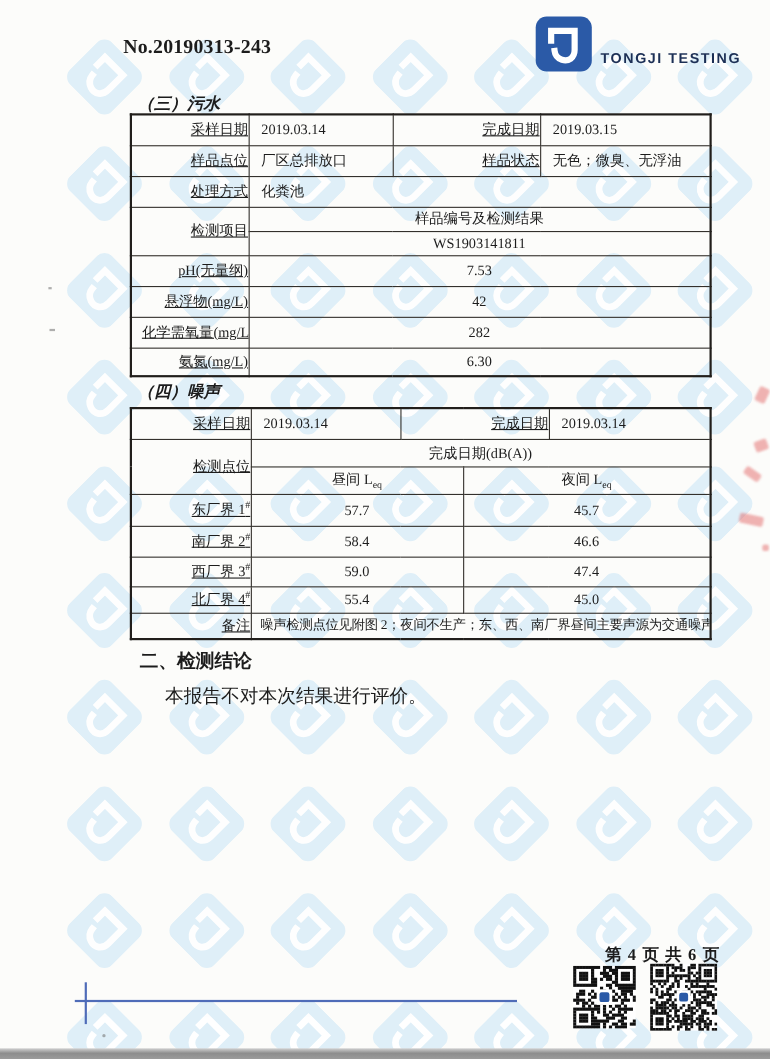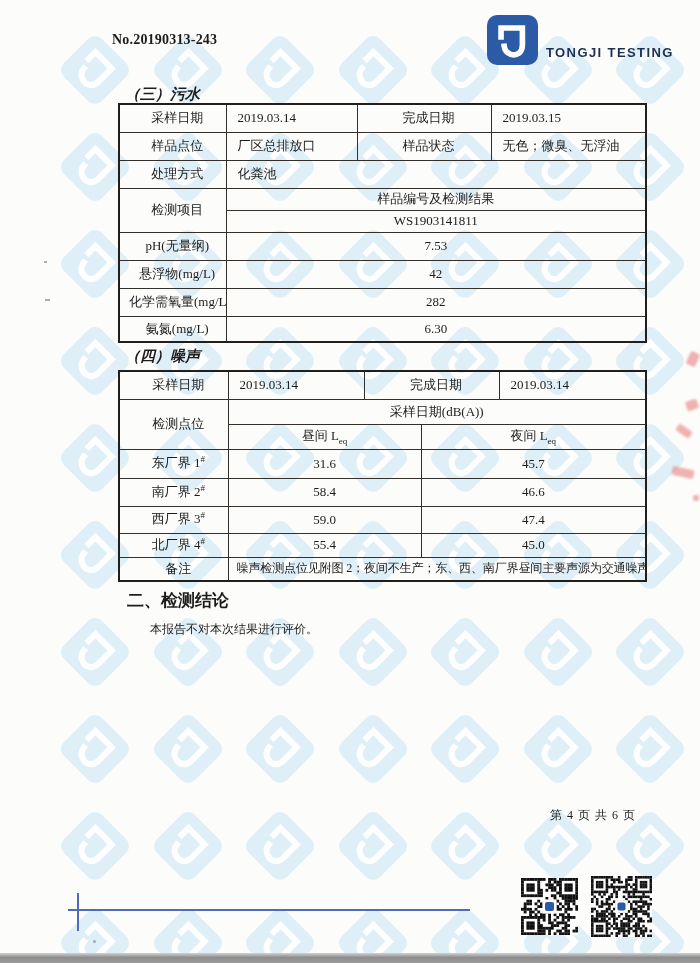--- a/index.html
+++ b/index.html
@@ -5,44 +5,44 @@
   html,body{margin:0;padding:0;background:#e8e8e8;}
   .page{
     position:relative;width:700px;height:963px;margin:0 auto;
     background:#fcfcfa;overflow:hidden;
     font-family:"Liberation Serif","DejaVu Serif",serif;color:#1c1c1c;
   }
   
   #watermarks{position:absolute;inset:0;z-index:0;}
   .wm{position:absolute;width:54px;height:54px;transform:rotate(45deg);opacity:.9;}
   
-  .report-no{position:absolute;left:112px;top:32px;font-size:14px;font-weight:600;letter-spacing:.2px;z-index:2;font-family:Liberation Serif, serif;}
+  .report-no{position:absolute;left:112px;top:32px;font-size:18px;font-weight:600;letter-spacing:.2px;z-index:2;font-family:Liberation Serif, serif;}
   .logo-box{position:absolute;left:487px;top:15px;width:51px;height:50px;background:#2b5aa7;border-radius:10px;z-index:2;}
   .logo-cn{position:absolute;left:545px;top:11px;width:150px;font-size:29px;font-weight:bold;color:#1c2f55;letter-spacing:1px;font-family:"Liberation Sans","DejaVu Sans",sans-serif;z-index:2;white-space:nowrap;}
   .logo-en{position:absolute;left:546px;top:45px;font-size:13px;font-weight:bold;color:#1c2f55;letter-spacing:1.4px;font-family:"Liberation Sans","DejaVu Sans",sans-serif;z-index:2;white-space:nowrap;}
   
   .sec-title{position:absolute;font-size:15px;font-weight:bold;z-index:2;white-space:nowrap;font-style:italic;}
   .t-wastewater{left:125px;top:85px;}
   .t-noise{left:125px;top:347px;}
   .concl-title{position:absolute;left:127px;top:589px;font-size:17px;font-weight:bold;z-index:2;}
-  .concl-body{position:absolute;left:150px;top:621px;font-size:12px;z-index:2;}
+  .concl-body{position:absolute;left:150px;top:621px;font-size:17px;z-index:2;}
   
   table.tbl{position:absolute;border-collapse:collapse;table-layout:fixed;z-index:2;background:transparent;border:2.4px solid #211e1b;}
   .tbl td{border:1.5px solid #33302c;font-size:13px;padding:0;vertical-align:middle;overflow:hidden;white-space:nowrap;}
   .tbl-ww{left:118px;top:103px;width:527px;}
   .tbl-noise{left:118px;top:370px;width:527px;}
-  td.lbl{text-align:center;padding-left:9px;}
+  td.lbl{text-align:right;padding-left:9px;text-decoration:underline;}
   td.vall{text-align:left;padding-left:11px;}
   td.ctr{text-align:center;}
   td.remark{font-size:12.2px;letter-spacing:-.3px;padding-left:8px;}
   tr.r28{height:28px}tr.r22{height:22px}tr.r26{height:26px}
   tr.r25{height:25px}tr.r29{height:29px}tr.r27{height:27px}tr.r24{height:24px}
   sub{font-size:9px;}  sup{font-size:9px;}
   
-  .page-indicator{position:absolute;left:550px;top:807px;font-size:12px;font-weight:400;letter-spacing:1px;z-index:2;white-space:nowrap;}
+  .page-indicator{position:absolute;left:550px;top:859px;font-size:15px;font-weight:700;letter-spacing:1px;z-index:2;white-space:nowrap;}
   .company{position:absolute;left:70px;top:883px;width:400px;text-align:center;font-size:15.5px;font-weight:bold;letter-spacing:3px;color:#151515;font-family:"Liberation Sans","DejaVu Sans",sans-serif;z-index:2;white-space:nowrap;}
   .footer-hline{position:absolute;left:68px;top:909px;width:402px;height:2.4px;background:#4f6cb8;z-index:2;}
   .footer-vline{position:absolute;left:77px;top:893px;width:2.4px;height:38px;background:#4f6cb8;z-index:2;}
   .contact{position:absolute;left:70px;top:914px;width:400px;text-align:center;font-size:13.2px;font-weight:600;color:#242424;font-family:"Liberation Sans","DejaVu Sans",sans-serif;z-index:2;white-space:nowrap;}
   .contact span{margin:0 7px;}
   .qr{position:absolute;z-index:2;}
   .qr1{left:521px;top:878px;}
   .qr2{left:591px;top:876px;}
   
   .scan-strip{position:absolute;left:0;right:0;bottom:0;height:10px;z-index:3;background:linear-gradient(180deg,#d2d2d2,#8d8d8d 45%,#9c9c9c);}
@@ -409,29 +409,29 @@
       </colgroup>
     <tbody>
         <tr class="r28">
       <td class="lbl">采样日期</td>
       <td class="vall">2019.03.14</td>
       <td class="lbl" colspan="2">完成日期</td>
       <td class="vall">2019.03.14</td>
     </tr>
     <tr class="r25">
       <td class="lbl" rowspan="2">检测点位</td>
-      <td class="ctr" colspan="4">采样日期(dB(A))</td>
+      <td class="ctr" colspan="4">完成日期(dB(A))</td>
     </tr>
     <tr class="r25">
       <td class="ctr" colspan="2"><span>昼间 L</span><sub>eq</sub></td>
       <td class="ctr" colspan="2"><span>夜间 L</span><sub>eq</sub></td>
     </tr>
     <tr class="r29">
       <td class="lbl"><span>东厂界 1</span><sup>#</sup></td>
-      <td class="ctr" colspan="2">31.6</td>
+      <td class="ctr" colspan="2">57.7</td>
       <td class="ctr" colspan="2">45.7</td>
     </tr>
     <tr class="r28">
       <td class="lbl"><span>南厂界 2</span><sup>#</sup></td>
       <td class="ctr" colspan="2">58.4</td>
       <td class="ctr" colspan="2">46.6</td>
     </tr>
     <tr class="r27">
       <td class="lbl"><span>西厂界 3</span><sup>#</sup></td>
       <td class="ctr" colspan="2">59.0</td>

